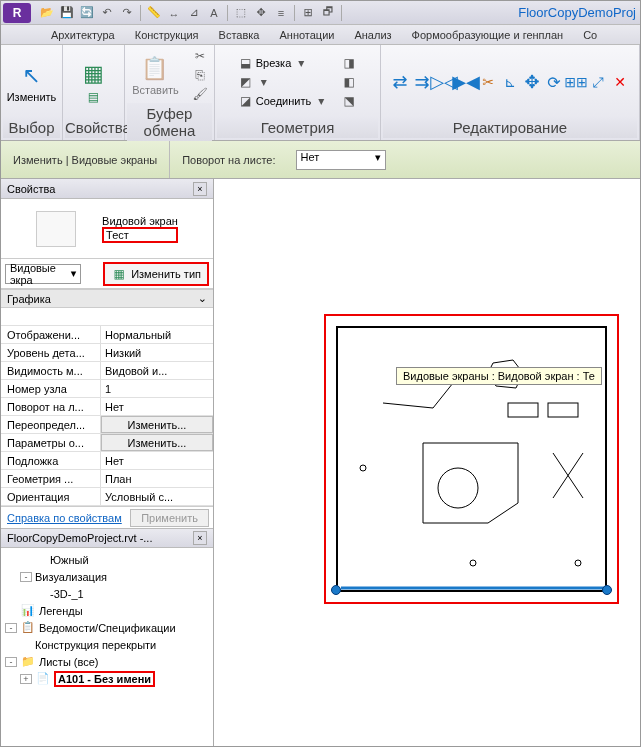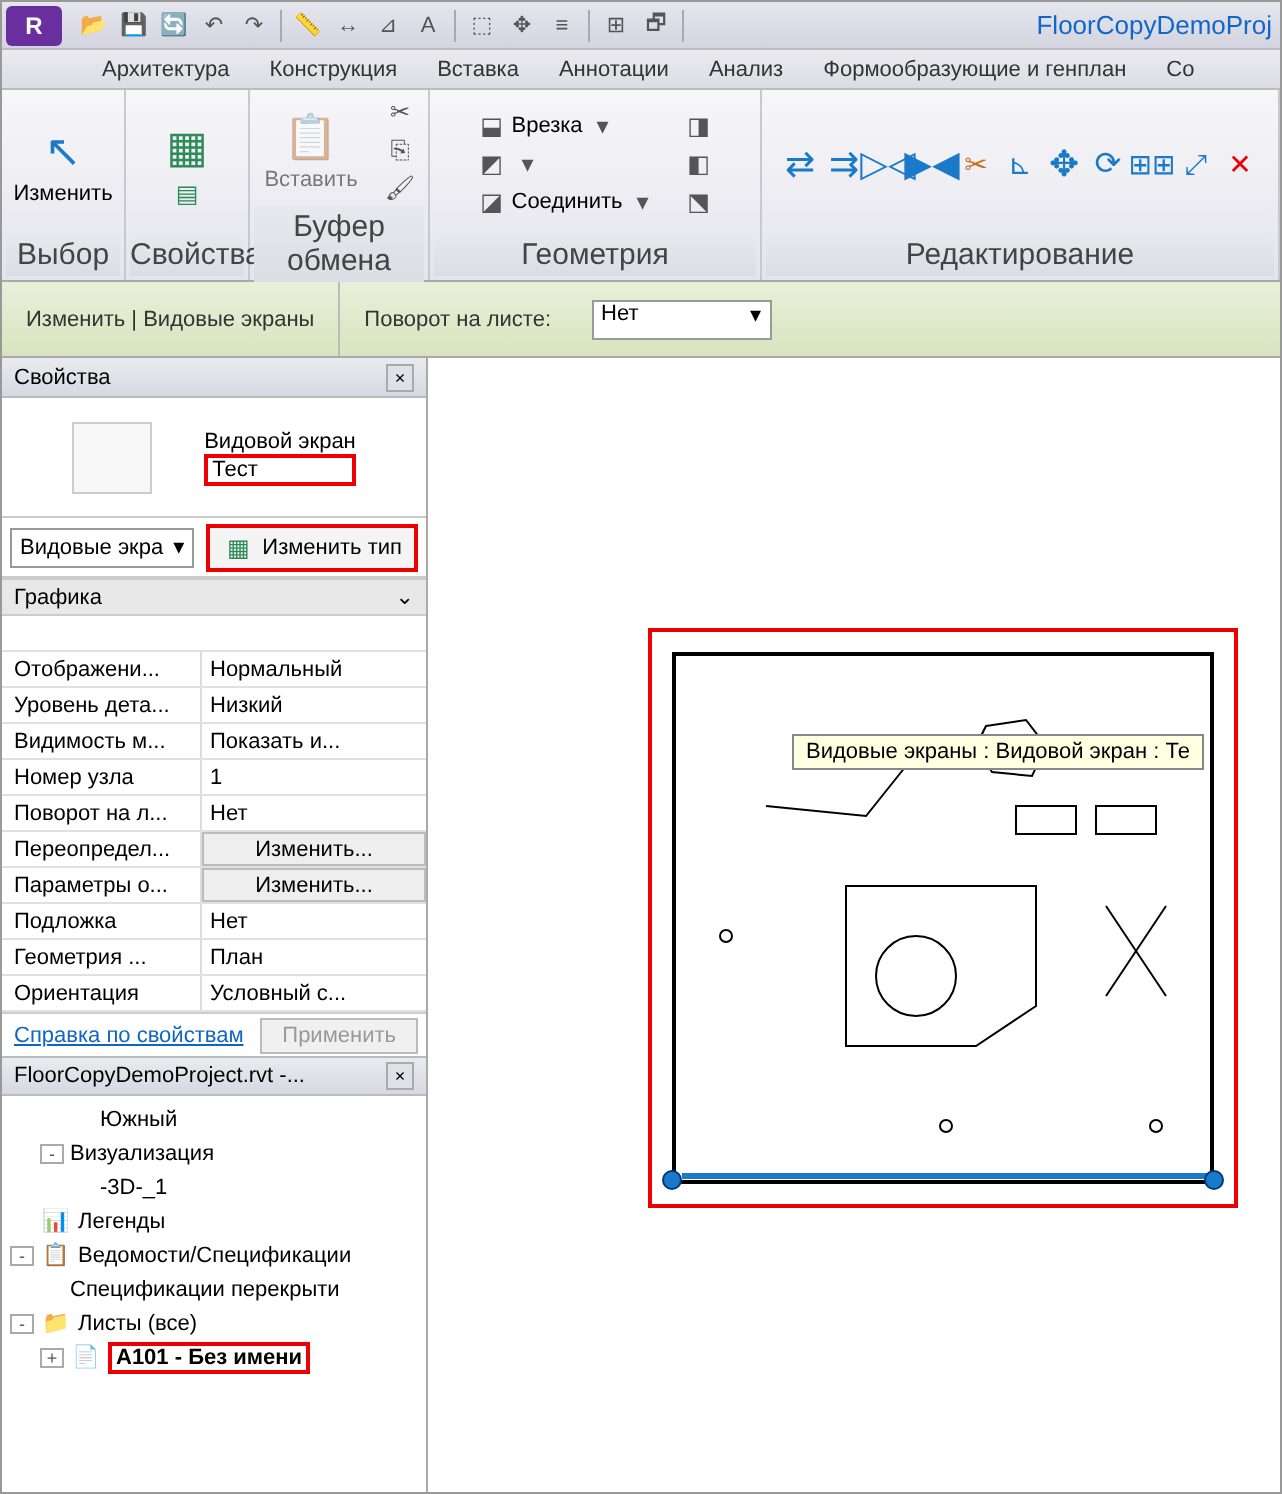--- a/index.html
+++ b/index.html
@@ -39,21 +39,21 @@
   .canvas { flex: 1; background: #fff; position: relative; }
   
   
   .panel-hdr { height: 20px; background: linear-gradient(#eaeaf0, #d8d8e2); display: flex; align-items: center; padding: 0 6px; border-bottom: 1px solid #bbb; }
   .panel-close { margin-left: auto; width: 14px; height: 14px; background: #e0e0e8; border: 1px solid #aaa; display: flex; align-items: center; justify-content: center; font-size: 9px; cursor: pointer; }
   .type-box { height: 60px; display: flex; align-items: center; justify-content: center; background: #fff; border-bottom: 1px solid #ccc; }
   .type-inner { display: flex; align-items: center; gap: 26px; }
   .type-thumb { width: 40px; height: 36px; border: 1px solid #ccc; background: #f8f8f8; }
   .type-text { font-size: 11px; }
   .red-box { border: 2px solid #e00; padding: 0 2px; }
-  .selector-row { height: 30px; display: flex; align-items: center; background: #fff; border-bottom: 1px solid #ccc; padding: 0 4px; gap: 6px; }
+  .selector-row { height: 30px; display: flex; align-items: center; background: #fff; border-bottom: 1px solid #ccc; padding: 0 4px; gap: 22px; }
   .sel-drop { flex: 1; border: 1px solid #999; height: 20px; padding: 0 4px; background: #fff; display: flex; align-items: center; justify-content: space-between; cursor: pointer; }
   .chg-type { border: 2px solid #e00; padding: 2px 6px; display: flex; align-items: center; gap: 4px; cursor: pointer; background: #f4f4f4; }
   .prop-group { background: #e8e8e8; padding: 2px 6px; font-size: 11px; border-top: 1px solid #ccc; border-bottom: 1px solid #ccc; display: flex; align-items: center; justify-content: space-between; }
   .prop-table { background: #fff; }
   .prop-row { display: flex; height: 18px; border-bottom: 1px solid #e0e0e0; }
   .prop-k { width: 100px; padding: 0 6px; overflow: hidden; white-space: nowrap; text-overflow: ellipsis; border-right: 1px solid #ddd; display: flex; align-items: center; }
   .prop-v { flex: 1; padding: 0 4px; overflow: hidden; white-space: nowrap; text-overflow: ellipsis; display: flex; align-items: center; }
   .prop-v.btn { background: #eee; border: 1px solid #bbb; justify-content: center; cursor: pointer; }
   .prop-v.inp { border: 1px solid #333; }
   .gray { color: #999; margin-top: 28px; }
@@ -250,21 +250,21 @@
         <div class="prop-row">
           <div class="prop-k">Отображени...</div>
           <div class="prop-v">Нормальный</div>
         </div>
         <div class="prop-row">
           <div class="prop-k">Уровень дета...</div>
           <div class="prop-v">Низкий</div>
         </div>
         <div class="prop-row">
           <div class="prop-k">Видимость м...</div>
-          <div class="prop-v">Показать и...</div>
+          <div class="prop-v">Видовой и...</div>
         </div>
         <div class="prop-row">
           <div class="prop-k">Номер узла</div>
           <div class="prop-v">1</div>
         </div>
         <div class="prop-row">
           <div class="prop-k">Поворот на л...</div>
           <div class="prop-v">Нет</div>
         </div>
         <div class="prop-row">
@@ -321,21 +321,21 @@
           <span class="tree-label">Легенды</span>
         </div>
         <div class="tree-row">
           <span class="tree-toggle">-</span>
           <span class="tree-icon" style="color: rgb(192, 75, 30);">📋</span>
           <span class="tree-label">Ведомости/Спецификации</span>
         </div>
         <div class="tree-row">
           <span class="tree-spacer"></span>
           <span class="tree-spacer"></span>
-          <span class="tree-label">Спецификации перекрыти</span>
+          <span class="tree-label">Конструкция перекрыти</span>
         </div>
         <div class="tree-row">
           <span class="tree-toggle">-</span>
           <span class="tree-icon" style="color: rgb(201, 169, 46);">📁</span>
           <span class="tree-label">Листы (все)</span>
         </div>
         <div class="tree-row">
           <span class="tree-spacer"></span>
           <span class="tree-toggle">+</span>
           <span class="tree-icon">📄</span>

